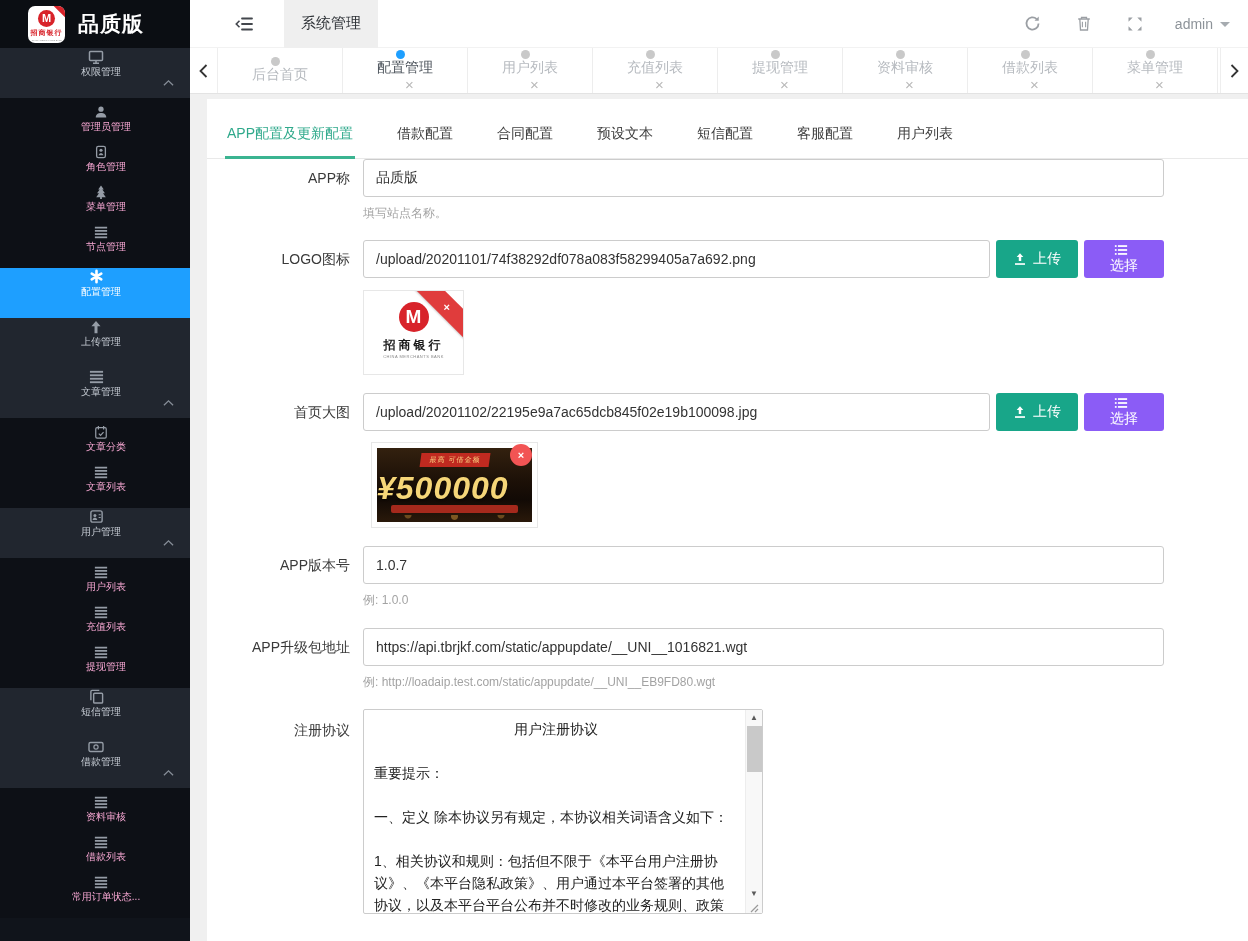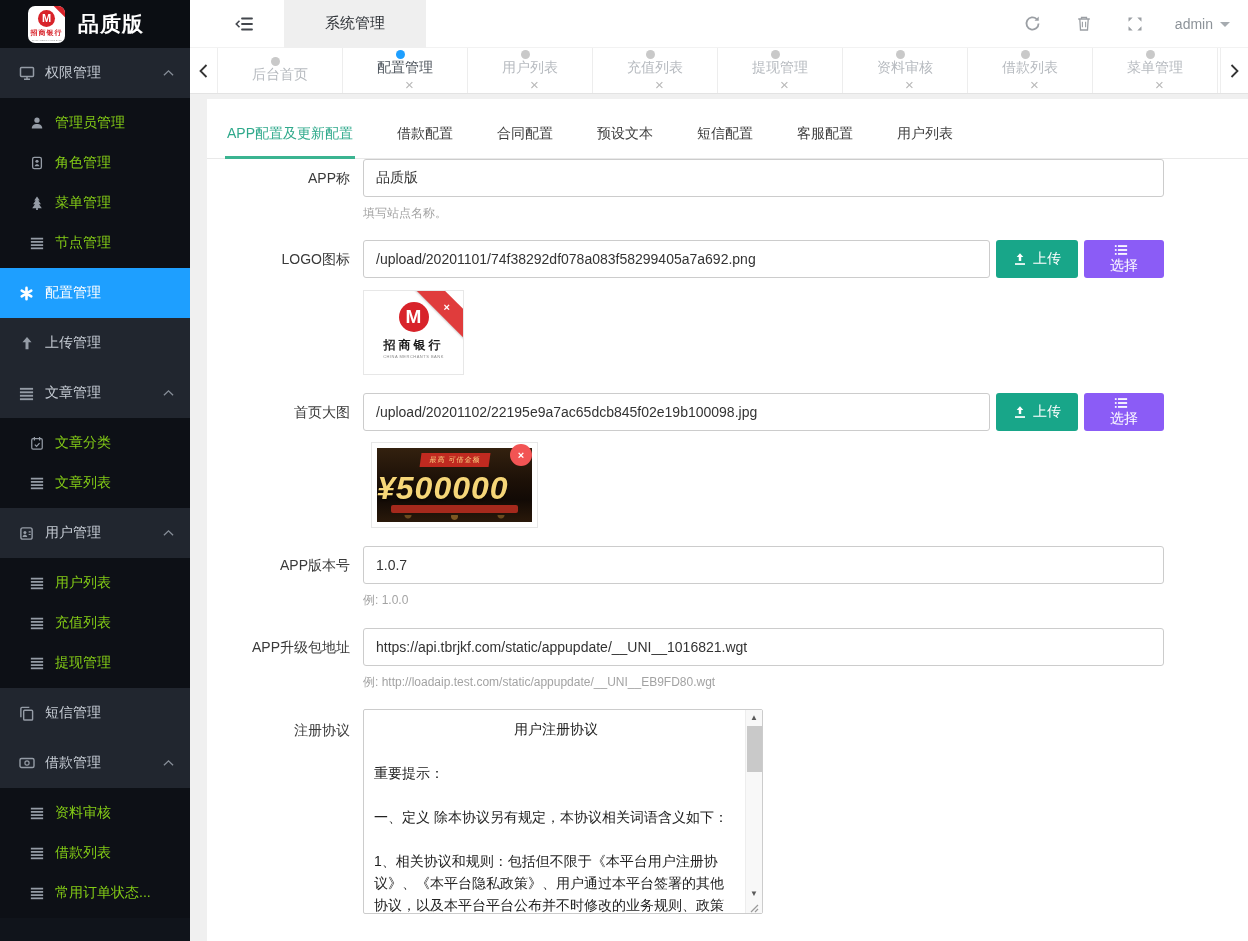--- a/index.html
+++ b/index.html
@@ -13,36 +13,36 @@
   .brand-logo { width:37px; height:37px; background:#fff; border-radius:7px; position:relative;
     display:flex; flex-direction:column; align-items:center; overflow:hidden; flex-shrink:0; }
   .brand-ribbon { position:absolute; top:-8px; right:-8px; width:16px; height:16px;
     background:#d8232a; transform:rotate(45deg); }
   .cmb-circle-sm { width:17px; height:17px; border-radius:50%; background:#d8232a; color:#fff;
     font-size:11px; font-weight:bold; text-align:center; line-height:17px; margin-top:4px; }
   .cmb-cn-sm { color:#d8232a; font-size:7px; font-weight:bold; letter-spacing:1px; margin-top:1px; white-space:nowrap; }
   .cmb-en-sm { color:#888; font-size:3px; transform:scale(.8); white-space:nowrap; }
   .brand-title { color:#fff; font-size:21px; font-weight:bold; margin-left:13px; letter-spacing:1px; }
 
-  .mi { display:flex; align-items:center; font-size:14px; cursor:pointer; }
+  .mi { display:flex; align-items:center; font-size:10px; cursor:pointer;flex-direction:column; }
   .mi.parent { height:50px; background:#21262f; color:#c6ccd4; padding:0 16px 0 18px; }
   .submenu { background:#0d1016; padding:5px 0; }
-  .mi.sub { height:40px; color:#84cc16; padding:0 16px 0 28px; }
+  .mi.sub { height:40px; color:#f9a8d4; padding:0 16px 0 28px; }
   .ico { width:17px; height:17px; display:flex; align-items:center; justify-content:center;
     color:#959ca6; flex-shrink:0; }
   .mi .lbl { margin-left:10px; white-space:nowrap; overflow:hidden; }
   .chev { margin-left:auto; color:#878e98; display:flex; }
   .mi.active { background:#1e9fff; color:#fff; }
   .mi.active .ico { color:#fff; }
 
   
   .topbar { position:absolute; left:190px; right:0; top:0; height:48px; background:#fff;
     display:flex; align-items:center; border-bottom:1px solid #f2f2f2; }
   .toggle-btn { margin-left:44px; color:#43474d; display:flex; cursor:pointer; }
-  .module-tab { height:48px; display:flex; align-items:center; padding:0 41px; margin-left:30px;
+  .module-tab { height:48px; display:flex; align-items:center; padding:0 17px; margin-left:30px;
     background:#efefef; color:#2f3338; font-size:15px; cursor:pointer; }
   .topbar-right { margin-left:auto; display:flex; align-items:center; margin-right:18px; }
   .tb-icon { color:#9b9fa4; display:flex; cursor:pointer; margin-left:35px; }
   .admin-box { display:flex; align-items:center; color:#8d9399; font-size:14px; margin-left:32px; cursor:pointer; }
   .caret-down { width:0; height:0; border-left:5px solid transparent; border-right:5px solid transparent;
     border-top:5px solid #a6abb0; margin-left:7px; margin-top:2px; }
 
   
   .tabbar { position:absolute; left:190px; right:0; top:48px; height:46px; background:#fff;
     border-bottom:1px solid #e3e3e3; display:flex; }

